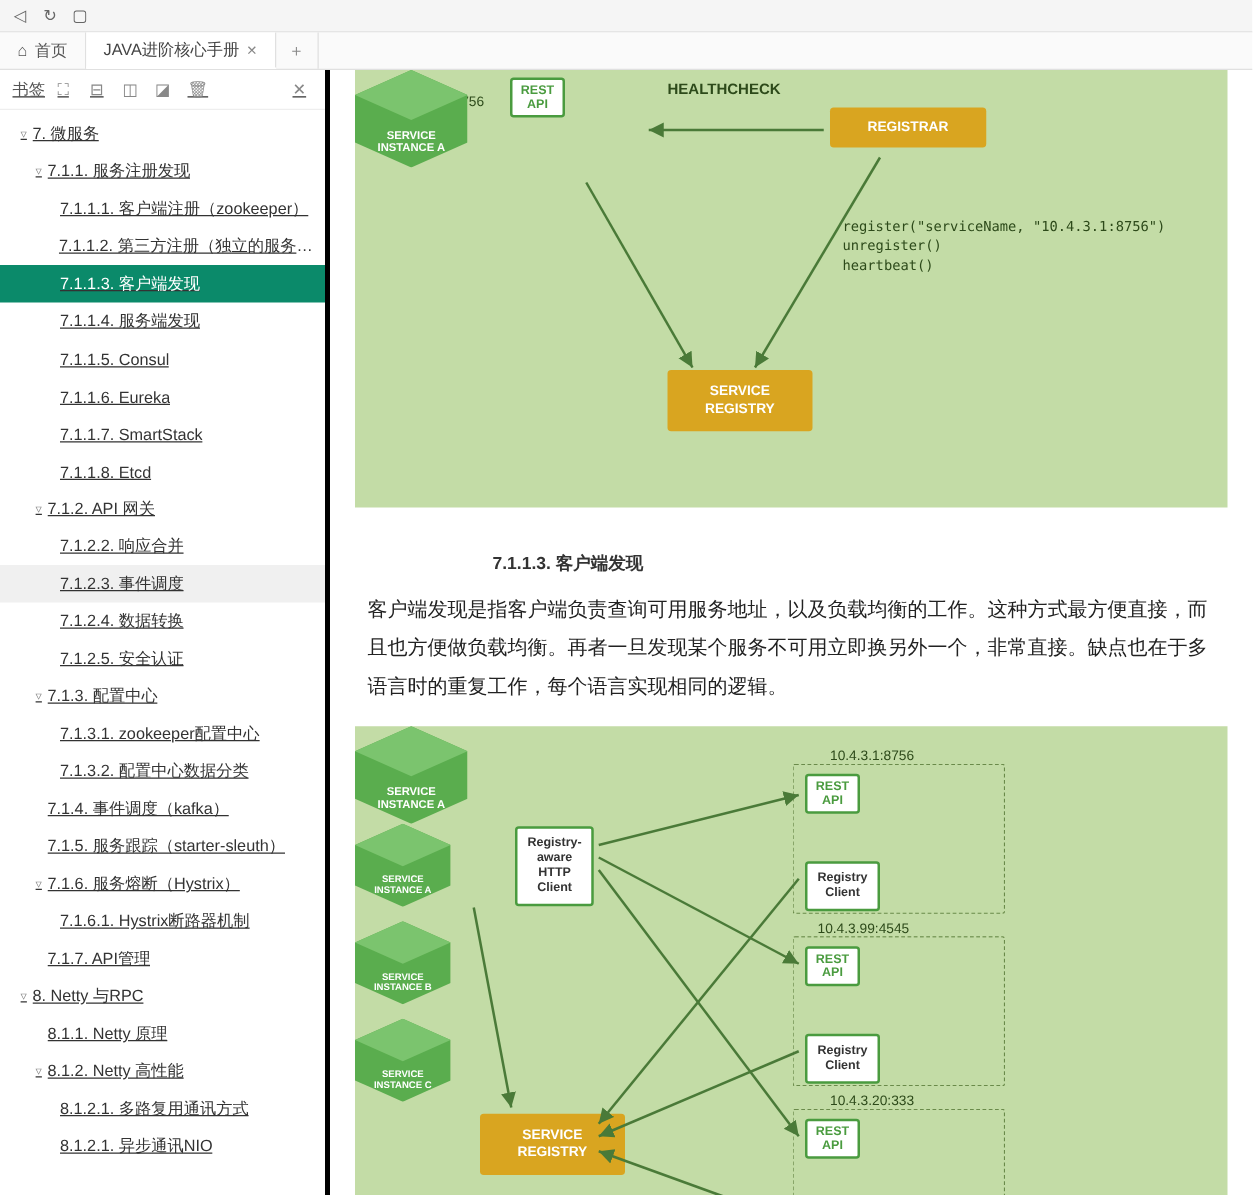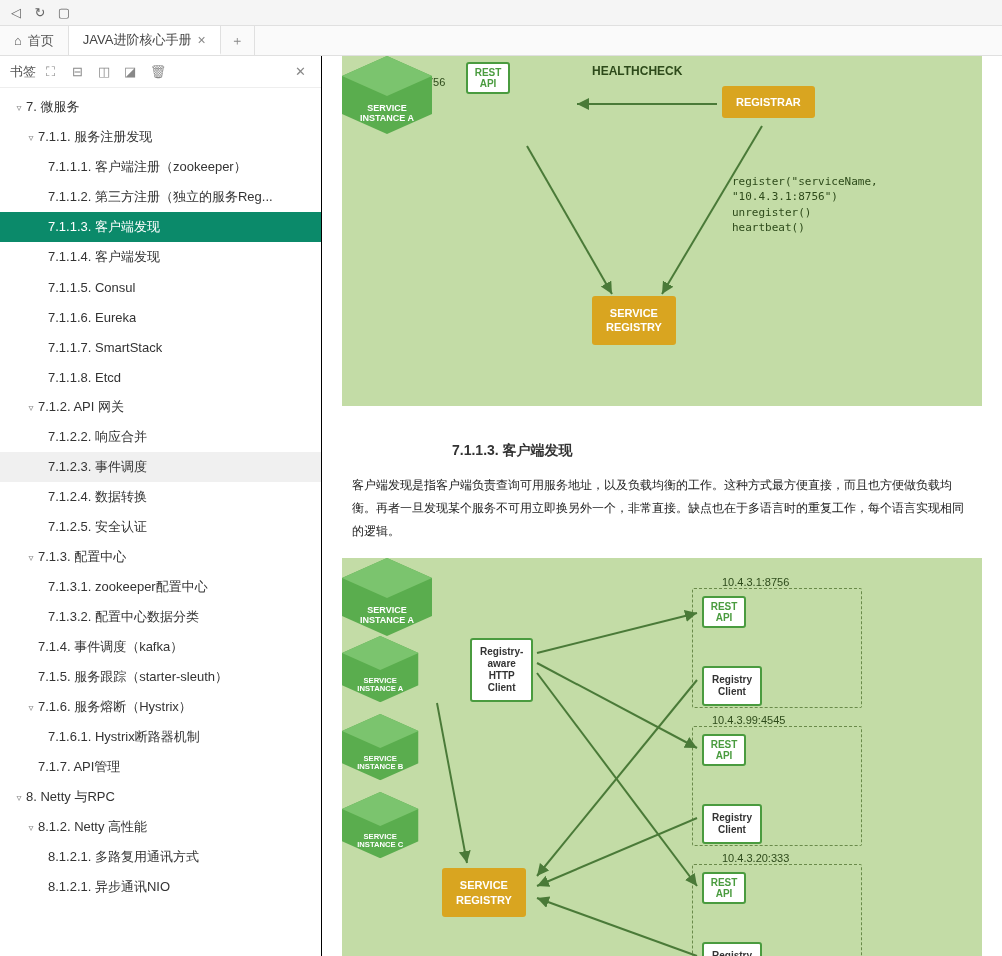--- a/index.html
+++ b/index.html
@@ -6,46 +6,46 @@
 body { font-family: "Microsoft YaHei", Arial, sans-serif; font-size: 13px; color: #333; background: #fff; width: 1002px; height: 956px; overflow: hidden; }
 .toolbar { height: 26px; background: #f5f5f5; display: flex; align-items: center; padding: 0 8px; gap: 8px; border-bottom: 1px solid #e0e0e0; }
 .toolbar .ico { width: 16px; height: 16px; display: inline-flex; align-items: center; justify-content: center; color: #666; cursor: pointer; }
 .tabs { height: 30px; background: #fafafa; display: flex; align-items: stretch; border-bottom: 1px solid #e0e0e0; }
 .tab { display: flex; align-items: center; padding: 0 14px; gap: 6px; border-right: 1px solid #e0e0e0; font-size: 13px; color: #444; cursor: pointer; }
 .tab.home { color: #555; }
 .tab.active { background: #fff; border-bottom: 2px solid #fff; align-items: center; }
 .tab .close { color: #888; font-size: 14px; }
 .tab.plus { padding: 0 10px; color: #888; }
 .main { display: flex; height: calc(956px - 56px); }
-.sidebar { width: 322px; border-right: 1px solid #000000; background: #fff; overflow-y: auto; }
+.sidebar { width: 264px; border-right: 4px solid #000000; background: #fff; overflow-y: auto; text-decoration: underline; }
 .side-head { height: 32px; display: flex; align-items: center; padding: 0 10px; gap: 10px; border-bottom: 1px solid #eee; color: #555; }
 .side-head .title { flex: 0 0 auto; }
 .side-head .spacer { flex: 1; }
 .side-head .ico { width: 16px; height: 16px; color: #888; cursor: pointer; }
 .tree { padding: 4px 0; }
 .node { display: flex; align-items: center; height: 30px; padding-right: 8px; cursor: pointer; white-space: nowrap; overflow: hidden; text-overflow: ellipsis; }
 .node.selected { background: #0b8a6a; color: #fff; }
 .node.hover2 { background: #f0f0f0; }
 .caret { width: 10px; display: inline-block; text-align: center; color: #888; font-size: 10px; margin-right: 2px; }
 .node.selected .caret { color: #fff; }
 .lbl { overflow: hidden; text-overflow: ellipsis; }
 .pad1 { padding-left: 14px; } .pad2 { padding-left: 26px; } .pad3 { padding-left: 36px; }
 .content { flex: 1; overflow-y: auto; background: #fff; }
 .figure { background: #c3dca6; margin: 0 20px 20px 20px; position: relative; }
 .fig1 { height: 350px; }
 .box { position: absolute; border-radius: 3px; font-size: 11px; font-weight: bold; text-align: center; display: flex; flex-direction: column; justify-content: center; }
 .rest { background: #fff; border: 2px solid #4a9b3f; color: #4a9b3f; width: 44px; height: 32px; font-size: 10px; line-height: 1.1; }
 .hex { width: 90px; height: 78px; }
 .hex svg { position: absolute; top: 0; left: 0; }
 .hex .hlabel { position: relative; color: #fff; font-size: 9px; font-weight: bold; text-align: center; padding-top: 48px; line-height: 1.1; }
-.gold { background: #d9a520; color: #fff; padding: 10px 14px; }
+.gold { background: #d9a520; color: #fff; padding: 10px 30px; }
 .whitebox { background: #fff; border: 2px solid #4a9b3f; color: #333; padding: 6px 8px; font-size: 10px; line-height: 1.2; }
 .codetxt { position: absolute; font-family: monospace; font-size: 11px; color: #2d4a1a; line-height: 1.4; }
 .section-title { font-weight: bold; font-size: 14px; text-align: left; padding: 16px 0 14px 130px; }
-.para { font-size: 12px; line-height: 1.9; padding: 0 30px 16px 30px; color: #222; }
+.para { font-size: 16px; line-height: 1.9; padding: 0 30px 16px 30px; color: #222; }
 .fig2 { height: 460px; }
 .dashbox { position: absolute; border: 1.5px dashed #6a8a4a; border-radius: 2px; }
 .iptxt { position: absolute; font-size: 11px; color: #2d4a1a; font-family: Arial; }
 svg.aline { position: absolute; overflow: visible; }
 </style>
 </head>
 <body>
 
 <div class="toolbar">
   <span class="ico">◁</span>
@@ -93,21 +93,21 @@
         <div class="node pad3">
           <span class="caret"></span>
           <span class="lbl">7.1.1.2. 第三方注册（独立的服务Reg...</span>
         </div>
         <div class="node pad3 selected">
           <span class="caret"></span>
           <span class="lbl">7.1.1.3. 客户端发现</span>
         </div>
         <div class="node pad3">
           <span class="caret"></span>
-          <span class="lbl">7.1.1.4. 客户端发现</span>
+          <span class="lbl">7.1.1.4. 服务端发现</span>
         </div>
         <div class="node pad3">
           <span class="caret"></span>
           <span class="lbl">7.1.1.5. Consul</span>
         </div>
         <div class="node pad3">
           <span class="caret"></span>
           <span class="lbl">7.1.1.6. Eureka</span>
         </div>
         <div class="node pad3">
@@ -166,20 +166,24 @@
           <span class="caret"></span>
           <span class="lbl">7.1.6.1. Hystrix断路器机制</span>
         </div>
         <div class="node pad2">
           <span class="caret"></span>
           <span class="lbl">7.1.7. API管理</span>
         </div>
         <div class="node pad1">
           <span class="caret">▿</span>
           <span class="lbl">8. Netty 与RPC</span>
+        </div>
+        <div class="node pad2">
+          <span class="caret"></span>
+          <span class="lbl">8.1.1. Netty 原理</span>
         </div>
         <div class="node pad2">
           <span class="caret">▿</span>
           <span class="lbl">8.1.2. Netty 高性能</span>
         </div>
         <div class="node pad3">
           <span class="caret"></span>
           <span class="lbl">8.1.2.1. 多路复用通讯方式</span>
         </div>
         <div class="node pad3">

